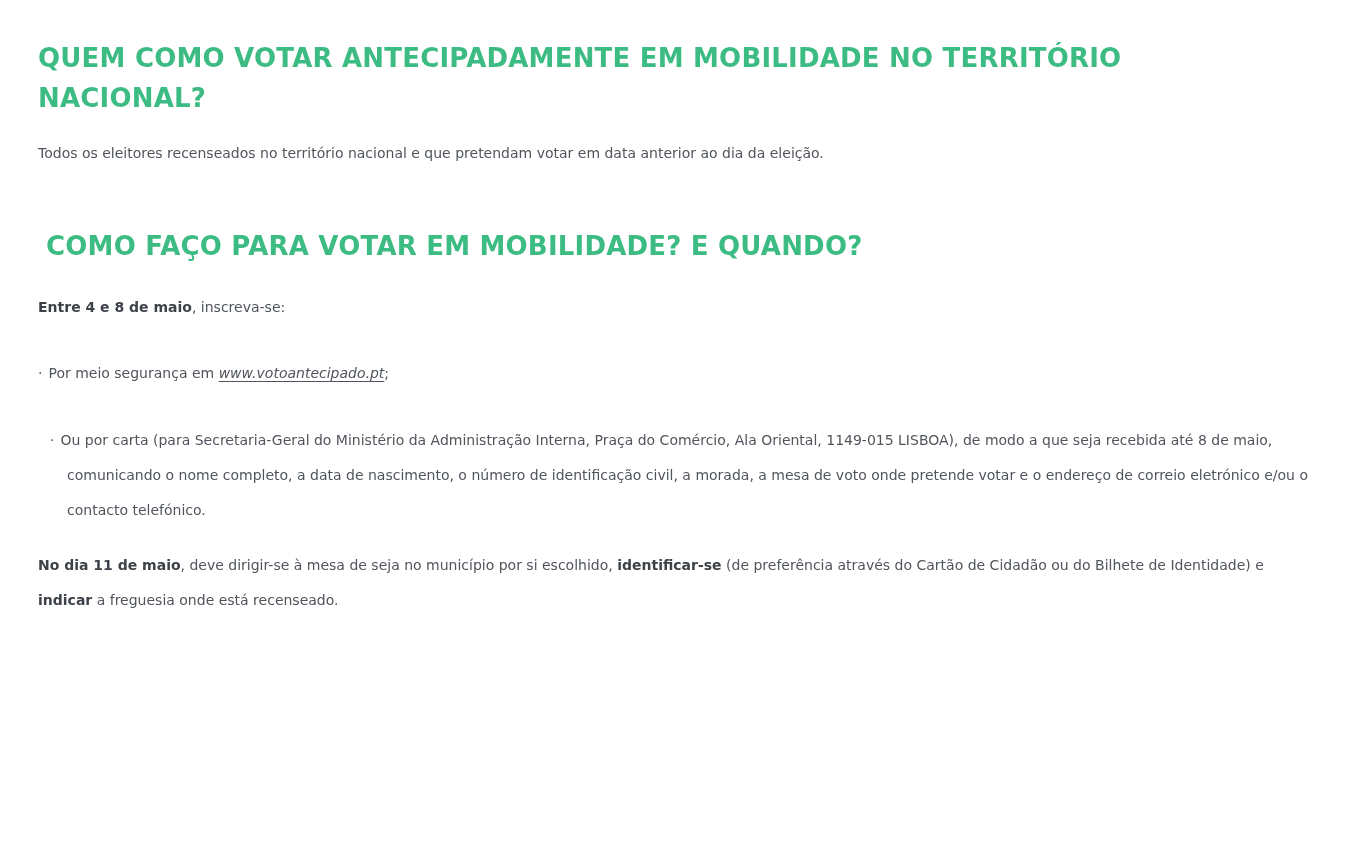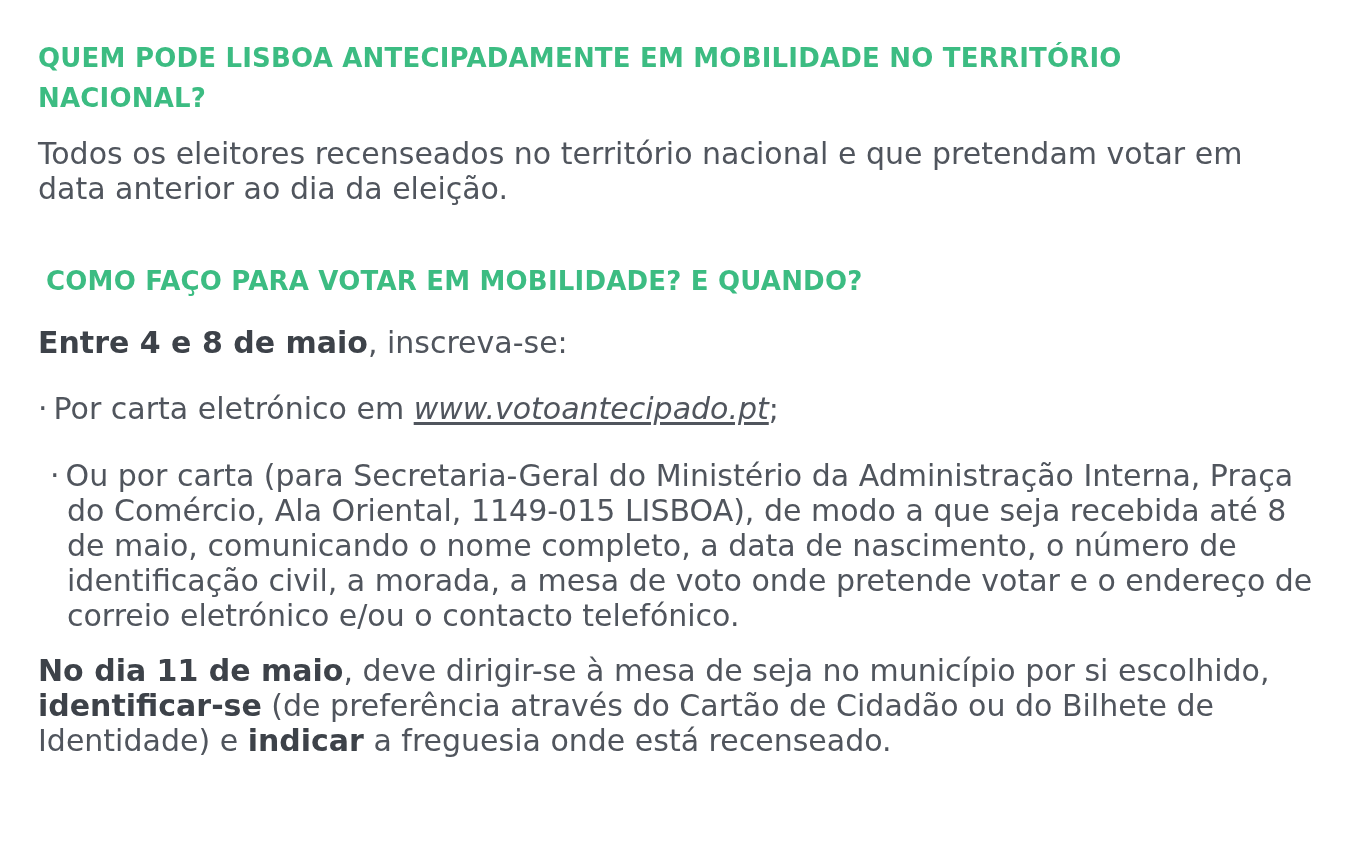--- a/index.html
+++ b/index.html
@@ -26,21 +26,21 @@
     font-weight: 700;
     font-size: 26px;
     line-height: 40px;
     letter-spacing: 0.2px;
     max-width: 1240px;
   }
   h1.heading { margin: 0 0 18px 0; }
   h2.heading { margin: 0 0 24px 8px; }
   .para {
     color: var(--body);
-    font-size: 30px;
+    font-size: 14px;
     line-height: 35px;
     max-width: 1290px;
   }
   .p1      { margin: 0 0 55px 0; }
   .intro   { margin: 0 0 31px 0; }
   .bullet1 { margin: 0 0 32px 0; }
   .bullet2 { margin: 0 0 20px 12px; }
   .pday    { margin: 0 0 25px 0; }
   .closing { margin: 0; }
   .bullet {
@@ -60,28 +60,28 @@
     text-underline-offset: 3px;
     cursor: pointer;
     font-style: italic;
   }
 </style>
 </head>
 <body>
 
 <main class="page">
 
-  <h1 class="heading">QUEM PODE LISBOA ANTECIPADAMENTE EM MOBILIDADE NO TERRITÓRIO NACIONAL?</h1>
+  <h1 class="heading">QUEM COMO VOTAR ANTECIPADAMENTE EM MOBILIDADE NO TERRITÓRIO NACIONAL?</h1>
 
   <p class="para p1">Todos os eleitores recenseados no território nacional e que pretendam votar em data anterior ao dia da eleição.</p>
 
   <h2 class="heading">COMO FAÇO PARA VOTAR EM MOBILIDADE? E QUANDO?</h2>
 
   <p class="para intro"><strong class="bold">Entre 4 e 8 de maio</strong><span>, inscreva-se:</span></p>
 
-  <p class="para bullet bullet1"><span class="bullet-mark">·</span><span>Por carta eletrónico em </span><a class="link" href="#">www.votoantecipado.pt</a><span>;</span></p>
+  <p class="para bullet bullet1"><span class="bullet-mark">·</span><span>Por meio segurança em </span><a class="link" href="#">www.votoantecipado.pt</a><span>;</span></p>
 
   <p class="para bullet bullet2"><span class="bullet-mark">·</span><span>Ou por carta (para Secretaria-Geral do Ministério da Administração Interna, Praça do Comércio, Ala Oriental, 1149-015 LISBOA), de modo a que seja recebida até 8 de maio, comunicando o nome completo, a data de nascimento, o número de identificação civil, a morada, a mesa de voto onde pretende votar e o endereço de correio eletrónico e/ou o contacto telefónico.</span></p>
 
   <p class="para pday"><strong class="bold">No dia 11 de maio</strong><span>, deve dirigir-se à mesa de seja no município por si escolhido, </span><strong class="bold">identificar-se</strong><span> (de preferência através do Cartão de Cidadão ou do Bilhete de Identidade) e </span><strong class="bold">indicar</strong><span> a freguesia onde está recenseado.</span></p>
 
 
 </main>
 
 </body></html>

